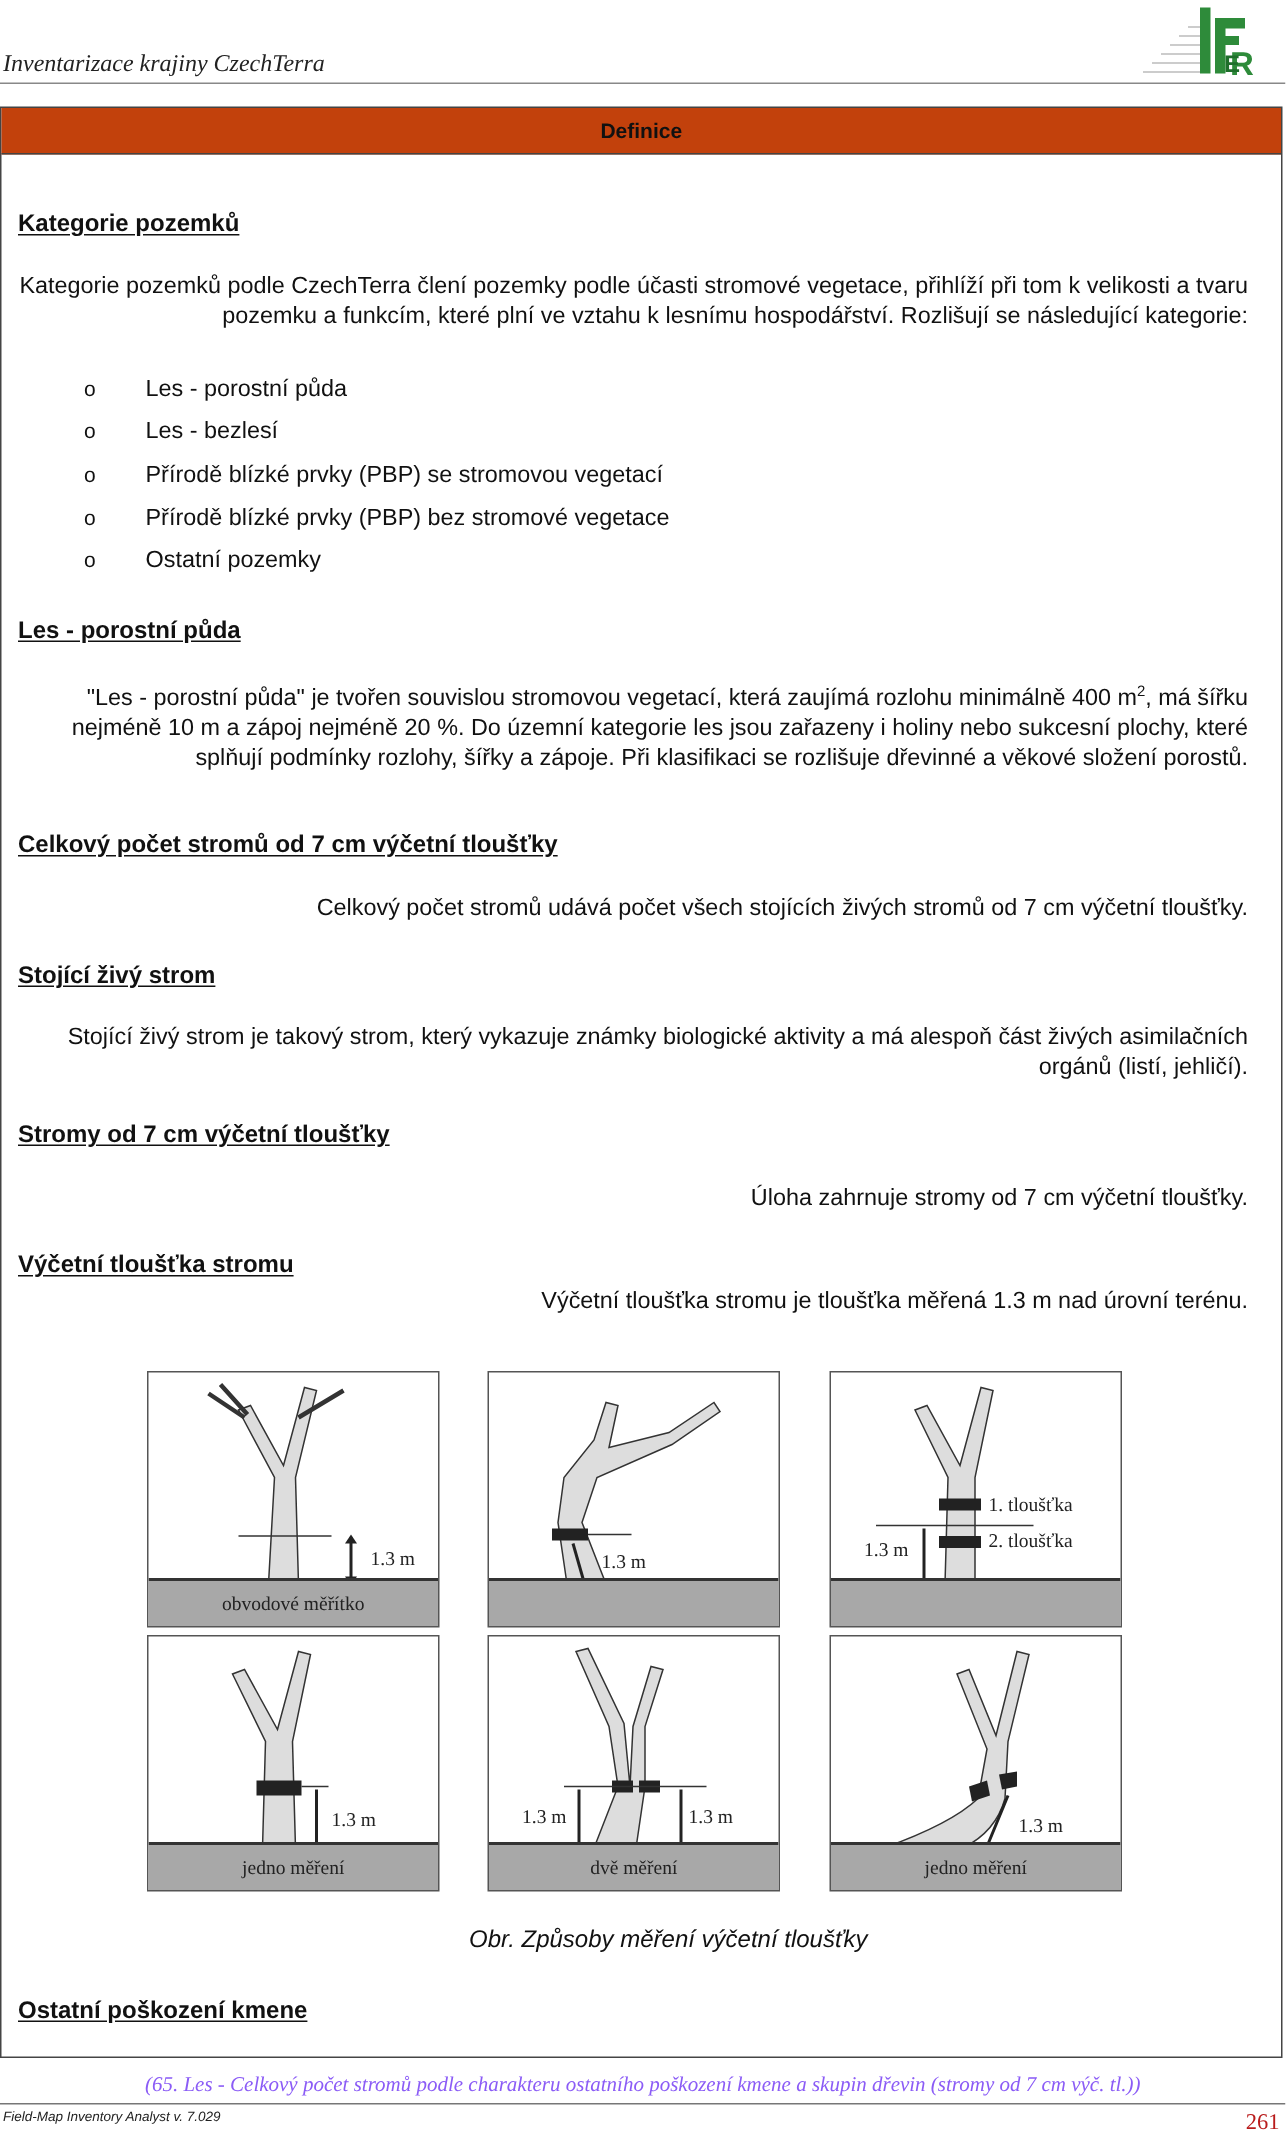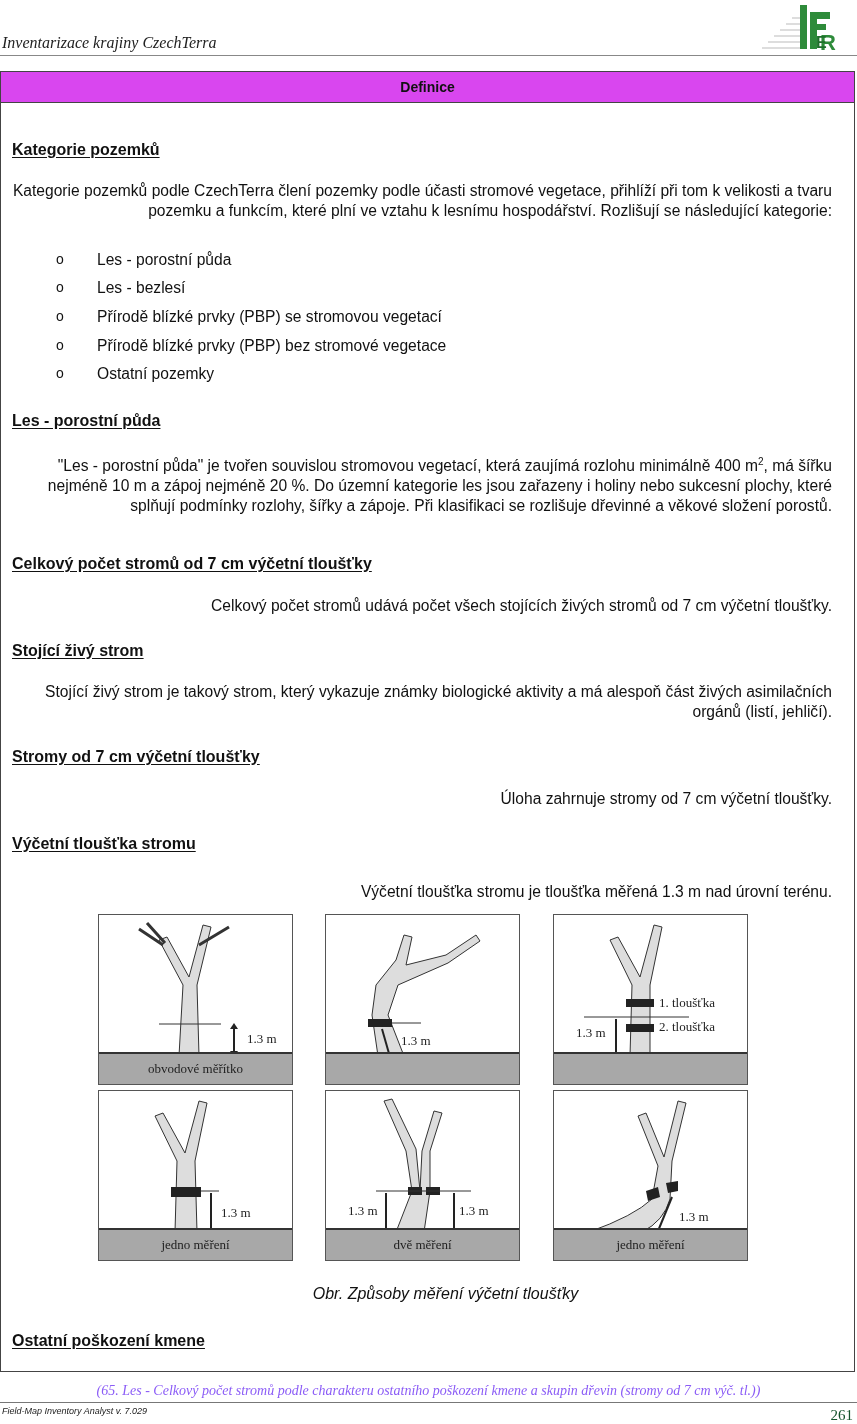--- a/index.html
+++ b/index.html
@@ -4,39 +4,39 @@
 <style>
   html, body { margin: 0; padding: 0; background: #ffffff; }
   body { width: 857px; height: 1424px; position: relative; overflow: hidden; font-family: "Liberation Sans", sans-serif; color: #111; }
 
   .page-header { position: absolute; left: 0; top: 0; width: 857px; height: 56px; }
   .header-title { position: absolute; left: 2px; top: 34px; font-family: "Liberation Serif", serif; font-style: italic; font-size: 16px; color: #222; }
   .header-rule { position: absolute; left: 0; top: 55px; width: 857px; height: 1px; background: #888; }
   .logo { position: absolute; left: 760px; top: 2px; width: 94px; height: 52px; }
 
   .panel { position: absolute; left: 0; top: 71px; width: 855px; height: 1301px; border: 1px solid #444; box-sizing: border-box; }
-  .panel-header { height: 30px; background: #d946ef; border-bottom: 1px solid #444; display: flex; align-items: center; justify-content: center; font-weight: bold; font-size: 14px; color: #111; }
+  .panel-header { height: 30px; background: #c2410c; border-bottom: 1px solid #444; display: flex; align-items: center; justify-content: center; font-weight: bold; font-size: 14px; color: #111; }
 
   .content { position: absolute; left: 11px; top: 0; width: 830px; }
   .h { position: absolute; font-weight: bold; font-size: 16px; text-decoration: underline; text-underline-offset: 2px; }
   .p { position: absolute; font-size: 15.6px; line-height: 20px; width: 820px; text-align: right; }
   .li { position: absolute; font-size: 15.6px; display: flex; }
   .li .bullet { width: 85px; padding-left: 44px; box-sizing: border-box; font-size: 14px; }
 
   .fig { position: absolute; border: 1px solid #555; background: #fff; box-sizing: border-box; overflow: hidden; }
   .fig svg { position: absolute; left: 0; top: 0; }
   .ground { position: absolute; left: 0; bottom: 0; width: 100%; height: 30px; background: #a8a8a8; border-top: 2px solid #333; display: flex; align-items: center; justify-content: center; font-family: "Liberation Serif", serif; font-size: 13px; color: #222; margin-top: 40px; }
   .lbl { position: absolute; font-family: "Liberation Serif", serif; font-size: 13px; color: #222; white-space: nowrap; }
 
   .caption { position: absolute; left: 17px; width: 855px; text-align: center; top: 1285px; font-style: italic; font-size: 16px; }
 
   .footer-ref { position: absolute; left: 0; width: 857px; top: 1383px; text-align: center; font-family: "Liberation Serif", serif; font-style: italic; font-size: 14px; color: #8b5cf6; }
   .footer-rule { position: absolute; left: 0; top: 1402px; width: 857px; height: 1px; background: #777; }
   .footer-app { position: absolute; left: 2px; top: 1406px; font-style: italic; font-size: 9px; color: #222; }
-  .footer-page { position: absolute; right: 4px; top: 1407px; font-family: "Liberation Serif", serif; font-size: 15px; color: #14532d; }
+  .footer-page { position: absolute; right: 4px; top: 1407px; font-family: "Liberation Serif", serif; font-size: 15px; color: #b91c1c; }
 </style>
 </head>
 <body>
 
 <div class="page-header">
   <div class="header-title">Inventarizace krajiny CzechTerra</div>
   <svg class="logo" viewBox="0 0 94 52">
     <g stroke="#bbb" stroke-width="1">
       <line x1="2" y1="46" x2="40" y2="46"></line>
         <line x1="8" y1="40" x2="40" y2="40"></line>
@@ -89,21 +89,21 @@
     <div class="h" style="top:483px">Celkový počet stromů od 7 cm výčetní tloušťky</div>
     <div class="p" style="top:524px">Celkový počet stromů udává počet všech stojících živých stromů od 7 cm výčetní tloušťky.</div>
 
     <div class="h" style="top:570px">Stojící živý strom</div>
     <div class="p" style="top:610px">Stojící živý strom je takový strom, který vykazuje známky biologické aktivity a má alespoň část živých asimilačních orgánů (listí, jehličí).</div>
 
     <div class="h" style="top:676px">Stromy od 7 cm výčetní tloušťky</div>
     <div class="p" style="top:717px">Úloha zahrnuje stromy od 7 cm výčetní tloušťky.</div>
 
     <div class="h" style="top:763px">Výčetní tloušťka stromu</div>
-    <div class="p" style="top:810px">Výčetní tloušťka stromu je tloušťka měřená 1.3 m nad úrovní terénu.</div>
+    <div class="p" style="top:786px">Výčetní tloušťka stromu je tloušťka měřená 1.3 m nad úrovní terénu.</div>
 
     <div class="h" style="top:1260px">Ostatní poškození kmene</div>
   </div>
 
   <div class="fig" style="left:97px; top:842px; width:195px; height:171px;">
     <svg width="195" height="171">
       <path d="M80 141 L84 70 L60 25 L68 22 L90 62 L104 10 L112 12 L98 70 L100 141 Z" fill="#ddd" stroke="#333"></path>
       <path d="M64 30 L40 14 M66 28 L48 8 M100 30 L130 12" stroke="#333" stroke-width="3"></path>
       <line x1="60" y1="109" x2="122" y2="109" stroke="#333"></line>
       <line x1="135" y1="110" x2="135" y2="140" stroke="#222" stroke-width="2"></line>

